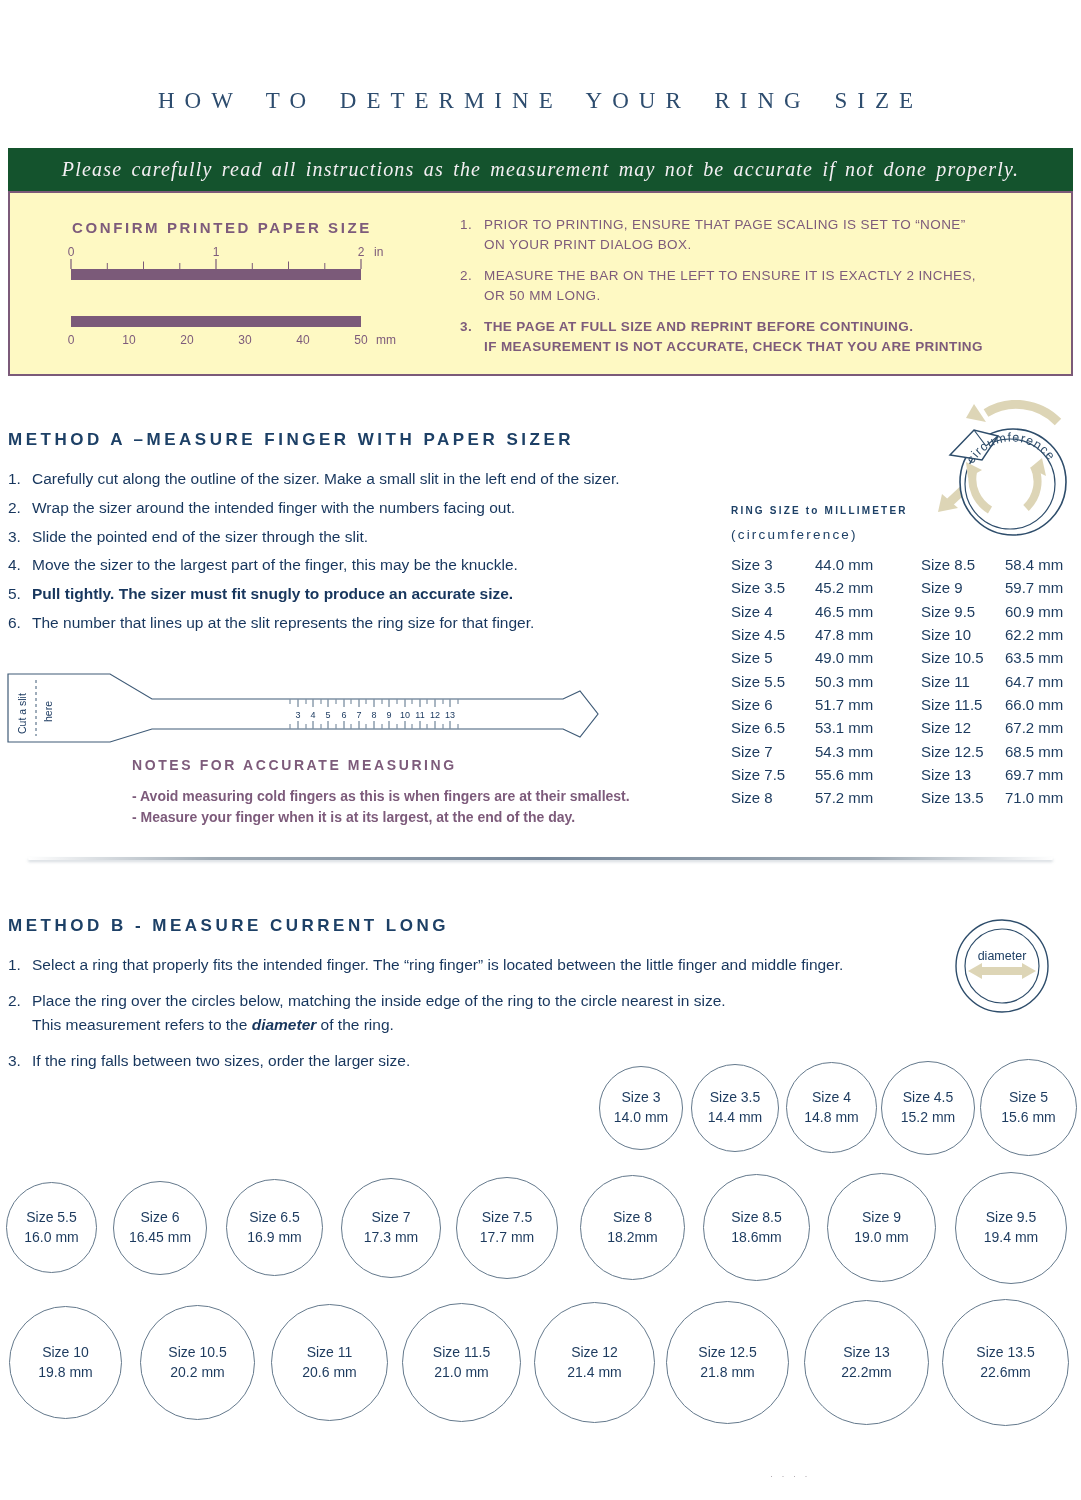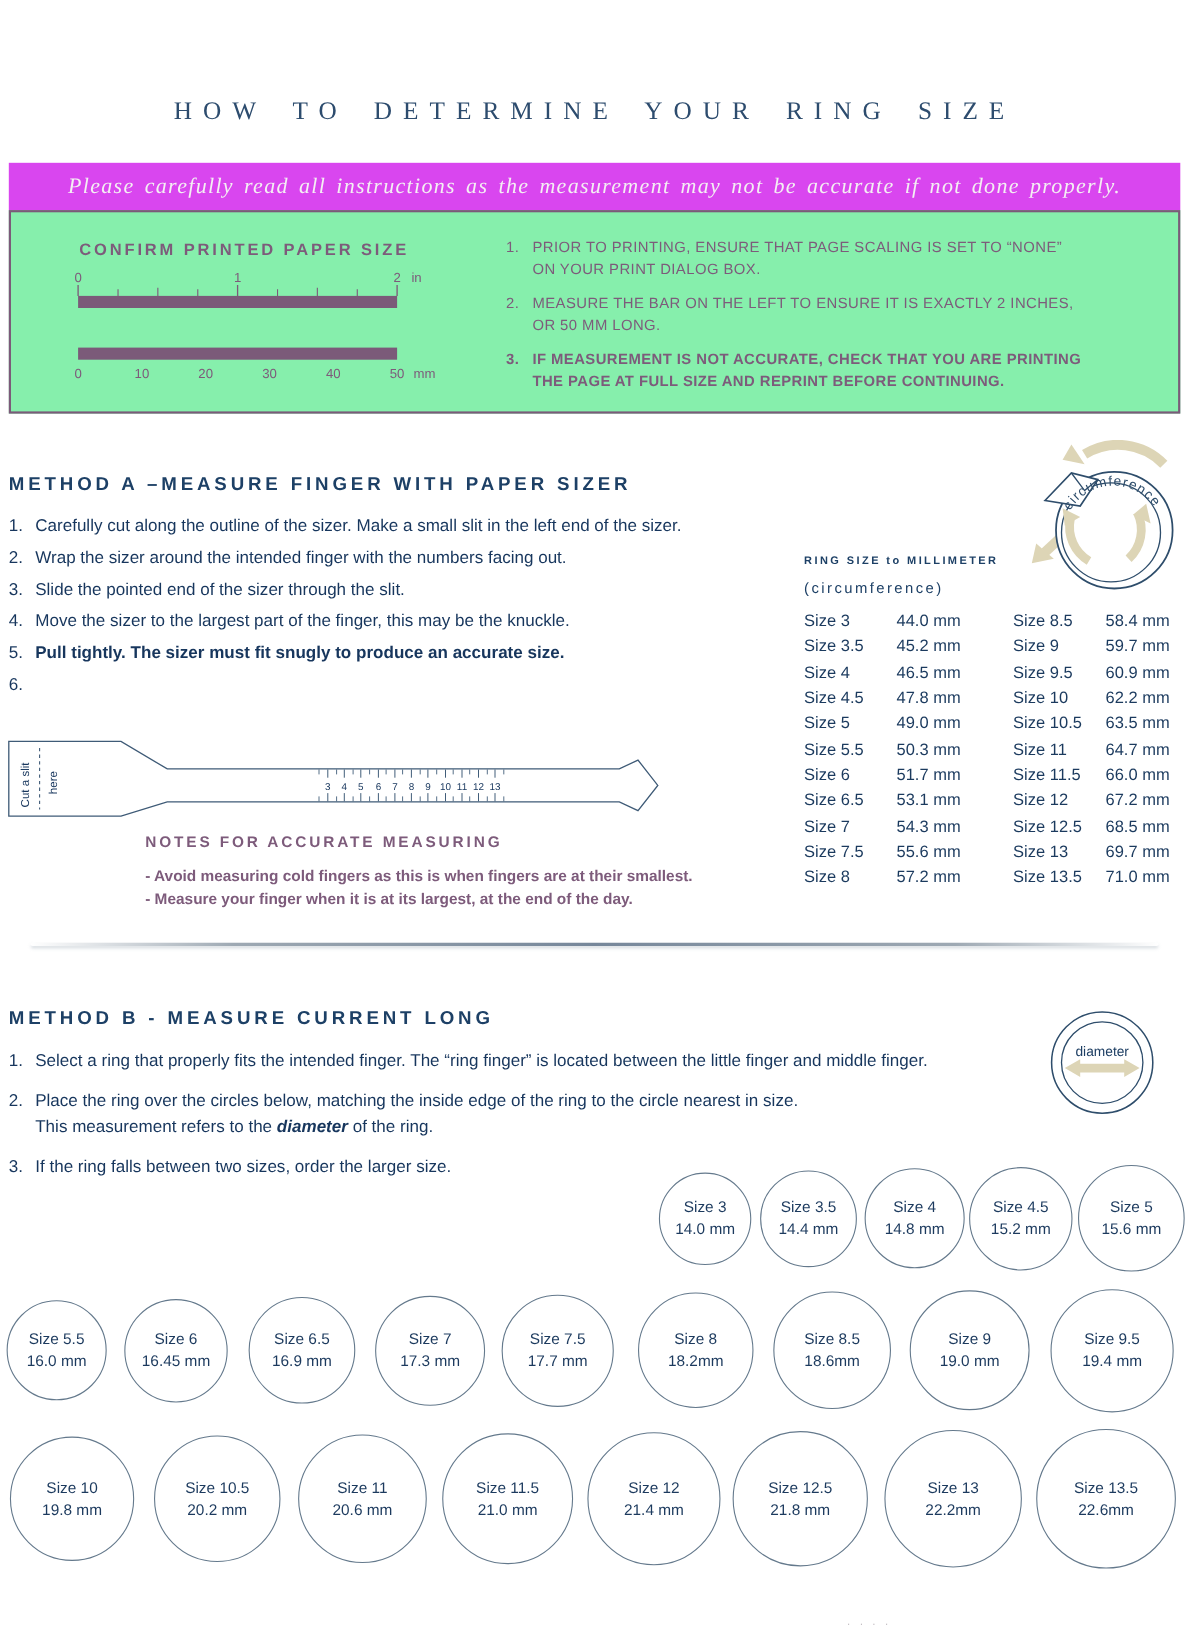--- a/index.html
+++ b/index.html
@@ -3,27 +3,27 @@
 <meta charset="utf-8">
 <style>
   html,body{margin:0;padding:0;background:#ffffff;}
   .page{position:relative;width:1081px;height:1500px;background:#fff;overflow:hidden;
         font-family:"Liberation Sans",sans-serif;}
 
   .title{position:absolute;top:88px;left:0;width:100%;text-align:center;
          font-family:"Liberation Serif",serif;font-size:23px;letter-spacing:10px;
          word-spacing:8px;color:#2d4c6e;}
 
-  .banner{position:absolute;top:148px;left:8px;right:8px;height:43px;background:#d946ef;
+  .banner{position:absolute;top:148px;left:8px;right:8px;height:43px;background:#14532d;
           display:flex;align-items:center;justify-content:center;
           font-family:"Liberation Serif",serif;font-style:italic;font-size:20px;
           letter-spacing:1.2px;word-spacing:3px;color:#f4eff3;}
 
   .confirm-box{position:absolute;top:191px;left:8px;right:8px;height:181px;
-               border:2px solid #7b5a79;background:#86efac;}
+               border:2px solid #7b5a79;background:#fef9c3;}
   .confirm-heading{position:absolute;left:62px;top:26px;font-size:15px;font-weight:bold;
                    letter-spacing:2.6px;color:#7d5b7b;}
   .ruler-svg{position:absolute;}
   .ruler-svg text{font-family:"Liberation Sans",sans-serif;font-size:12px;fill:#7d5b7b;}
   .cinstr-list{position:absolute;left:450px;top:22px;width:600px;}
   .cinstr{display:flex;margin-bottom:12px;font-size:13.5px;letter-spacing:.4px;
           line-height:1.45;color:#7d5b7b;}
   .cinstr .num{width:24px;flex:none;}
   .cinstr.bold{font-weight:bold;}
 
@@ -118,22 +118,22 @@
       <div class="cinstr">
         <span class="num">2.</span>
         <span class="itext">
           <div>MEASURE THE BAR ON THE LEFT TO ENSURE IT IS EXACTLY 2 INCHES,</div>
           <div>OR 50 MM LONG.</div>
         </span>
       </div>
       <div class="cinstr bold">
         <span class="num">3.</span>
         <span class="itext">
+          <div>THE PAGE AT FULL SIZE AND REPRINT BEFORE CONTINUING.</div>
           <div>IF MEASUREMENT IS NOT ACCURATE, CHECK THAT YOU ARE PRINTING</div>
-          <div>THE PAGE AT FULL SIZE AND REPRINT BEFORE CONTINUING.</div>
         </span>
       </div>
     </div>
   </div>
 
   <div class="method-heading" style="left:8px;top:430px">METHOD A –MEASURE FINGER WITH PAPER SIZER</div>
 
   <div class="steps-a">
     <div class="step">
       <span class="num">1.</span>
@@ -150,20 +150,21 @@
     <div class="step">
       <span class="num">4.</span>
       <span>Move the sizer to the largest part of the finger, this may be the knuckle.</span>
     </div>
     <div class="step">
       <span class="num">5.</span>
       <span class="bold">Pull tightly. The sizer must fit snugly to produce an accurate size.</span>
     </div>
     <div class="step">
       <span class="num">6.</span>
+      <span>The number that lines up at the slit represents the ring size for that finger.</span>
     </div>
   </div>
 
   <svg class="icon-svg" style="left:930px;top:400px" width="150" height="140" viewBox="0 0 150 140">
     <path d="M128 22 A58 58 0 0 0 56 13" fill="none" stroke="#ddd5b6" stroke-width="9"></path>
     <polygon points="44,4 36,18 56,22" fill="#ddd5b6"></polygon>
     <line x1="48" y1="76" x2="20" y2="102" stroke="#ddd5b6" stroke-width="9"></line>
     <polygon points="8,112 12,94 28,108" fill="#ddd5b6"></polygon>
     <circle cx="83" cy="82" r="53" fill="#ffffff" stroke="#2e4d6b" stroke-width="1.6"></circle>
     <circle cx="80" cy="84" r="45" fill="none" stroke="#2e4d6b" stroke-width="1.2"></circle>

